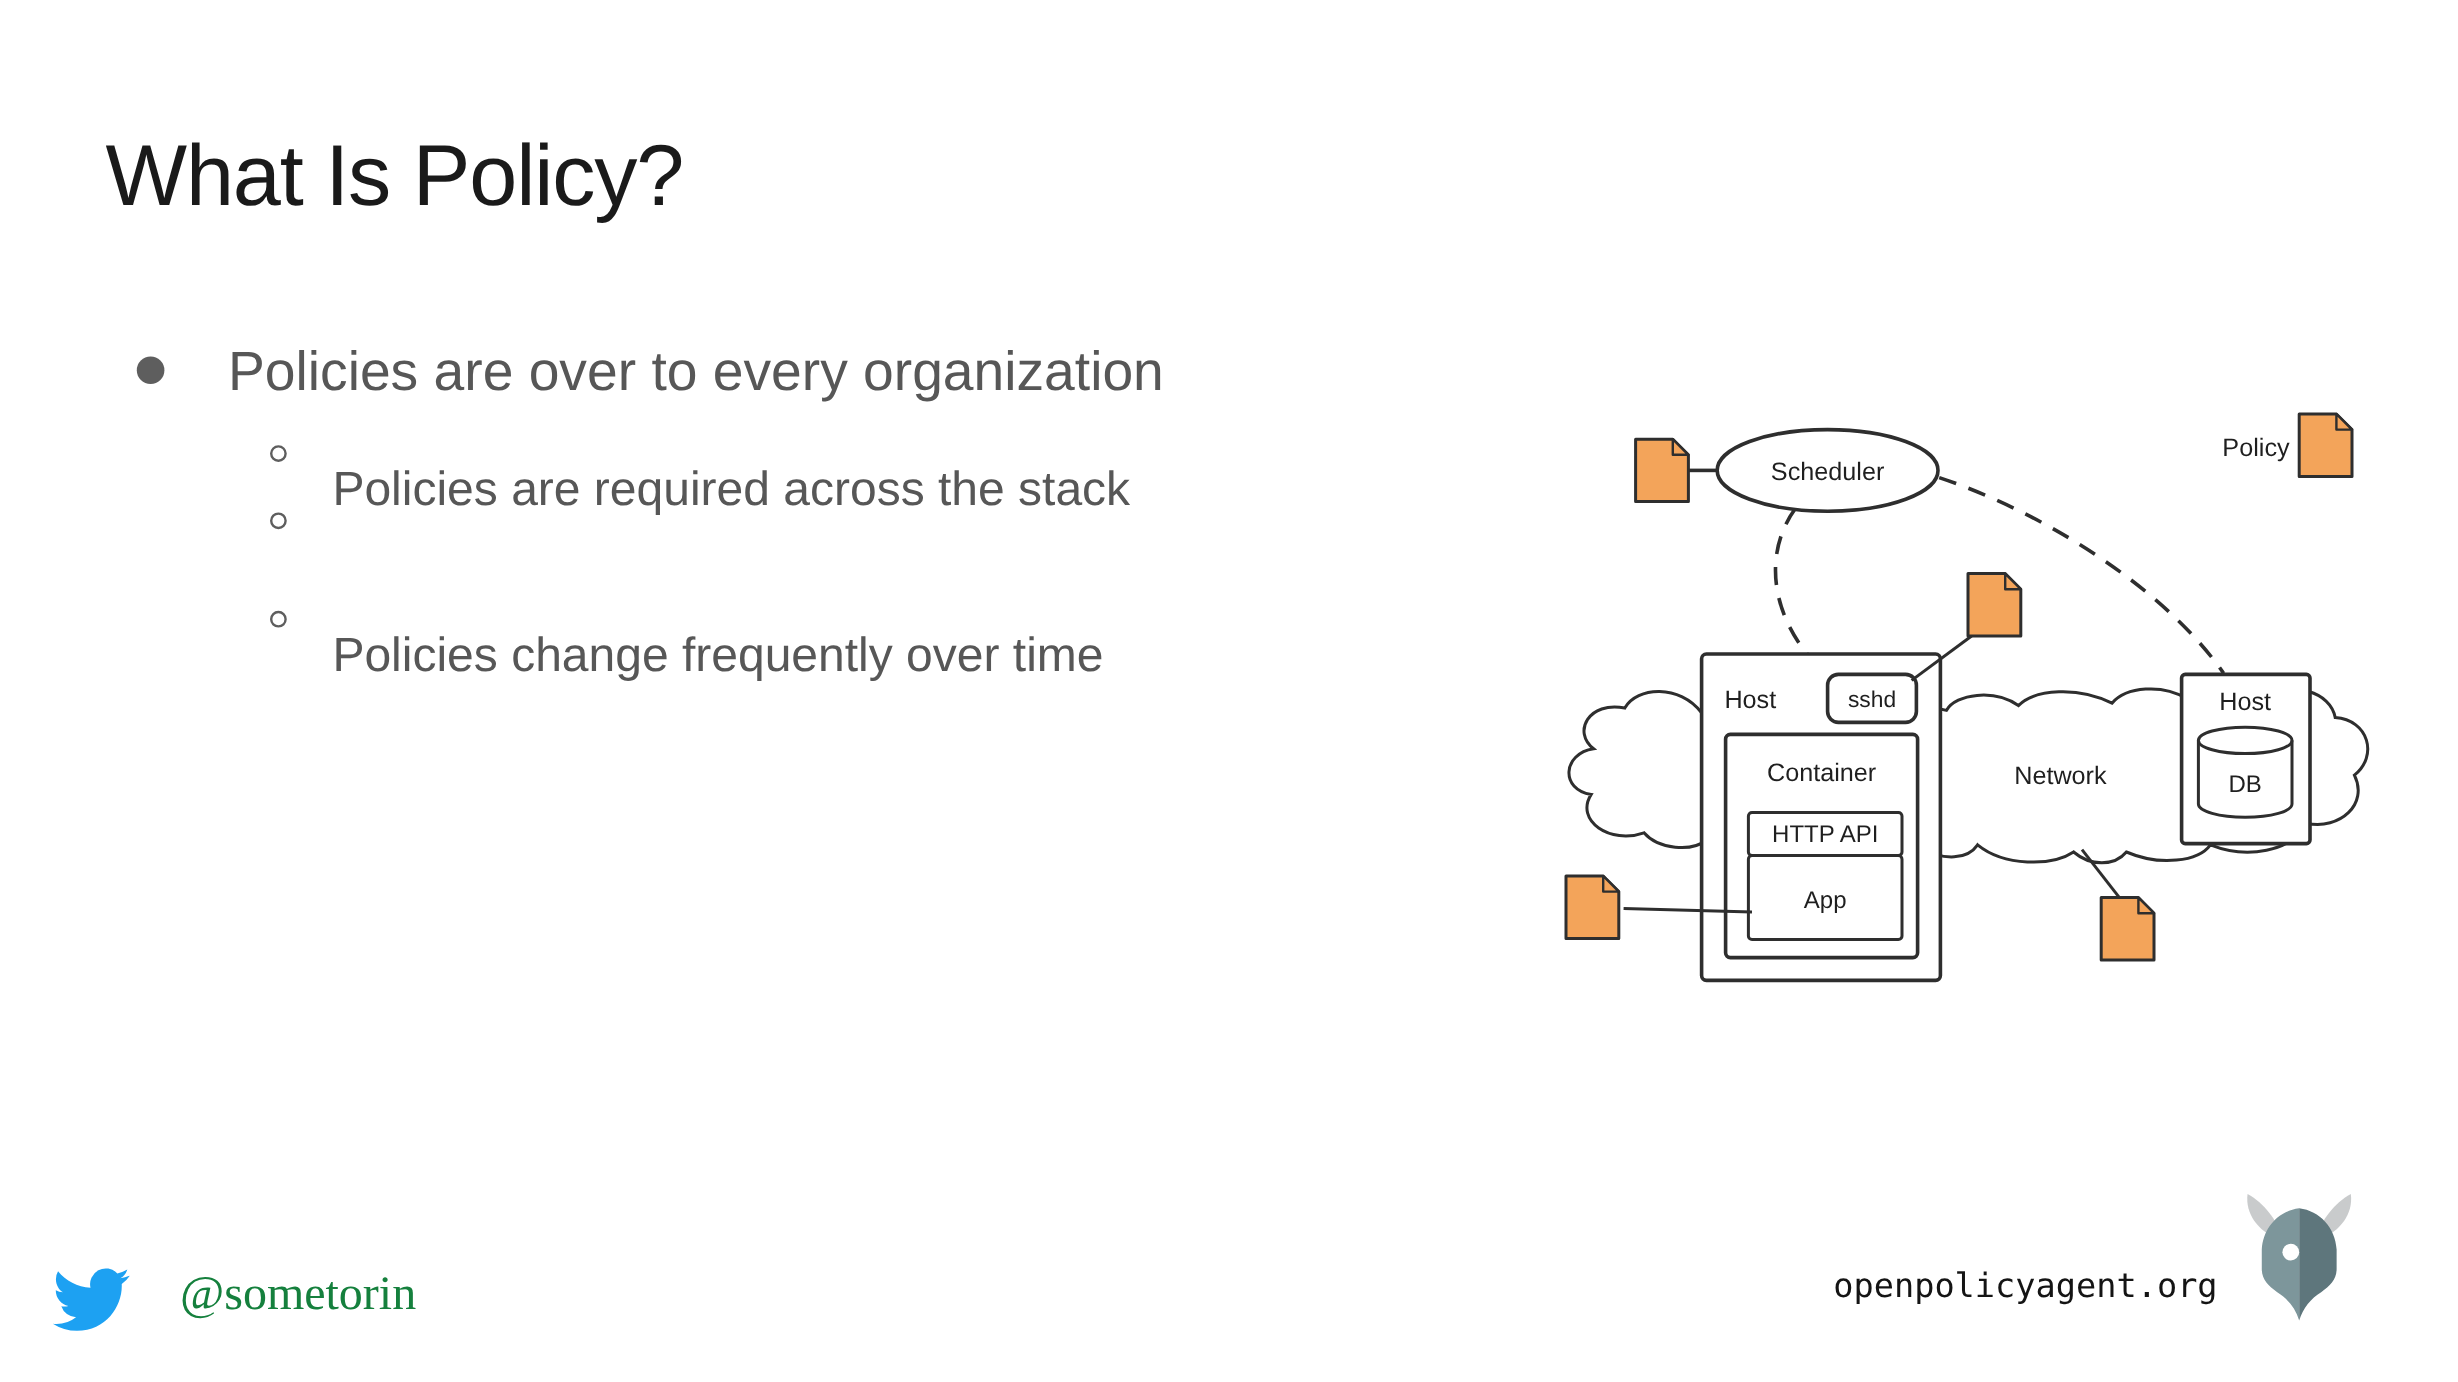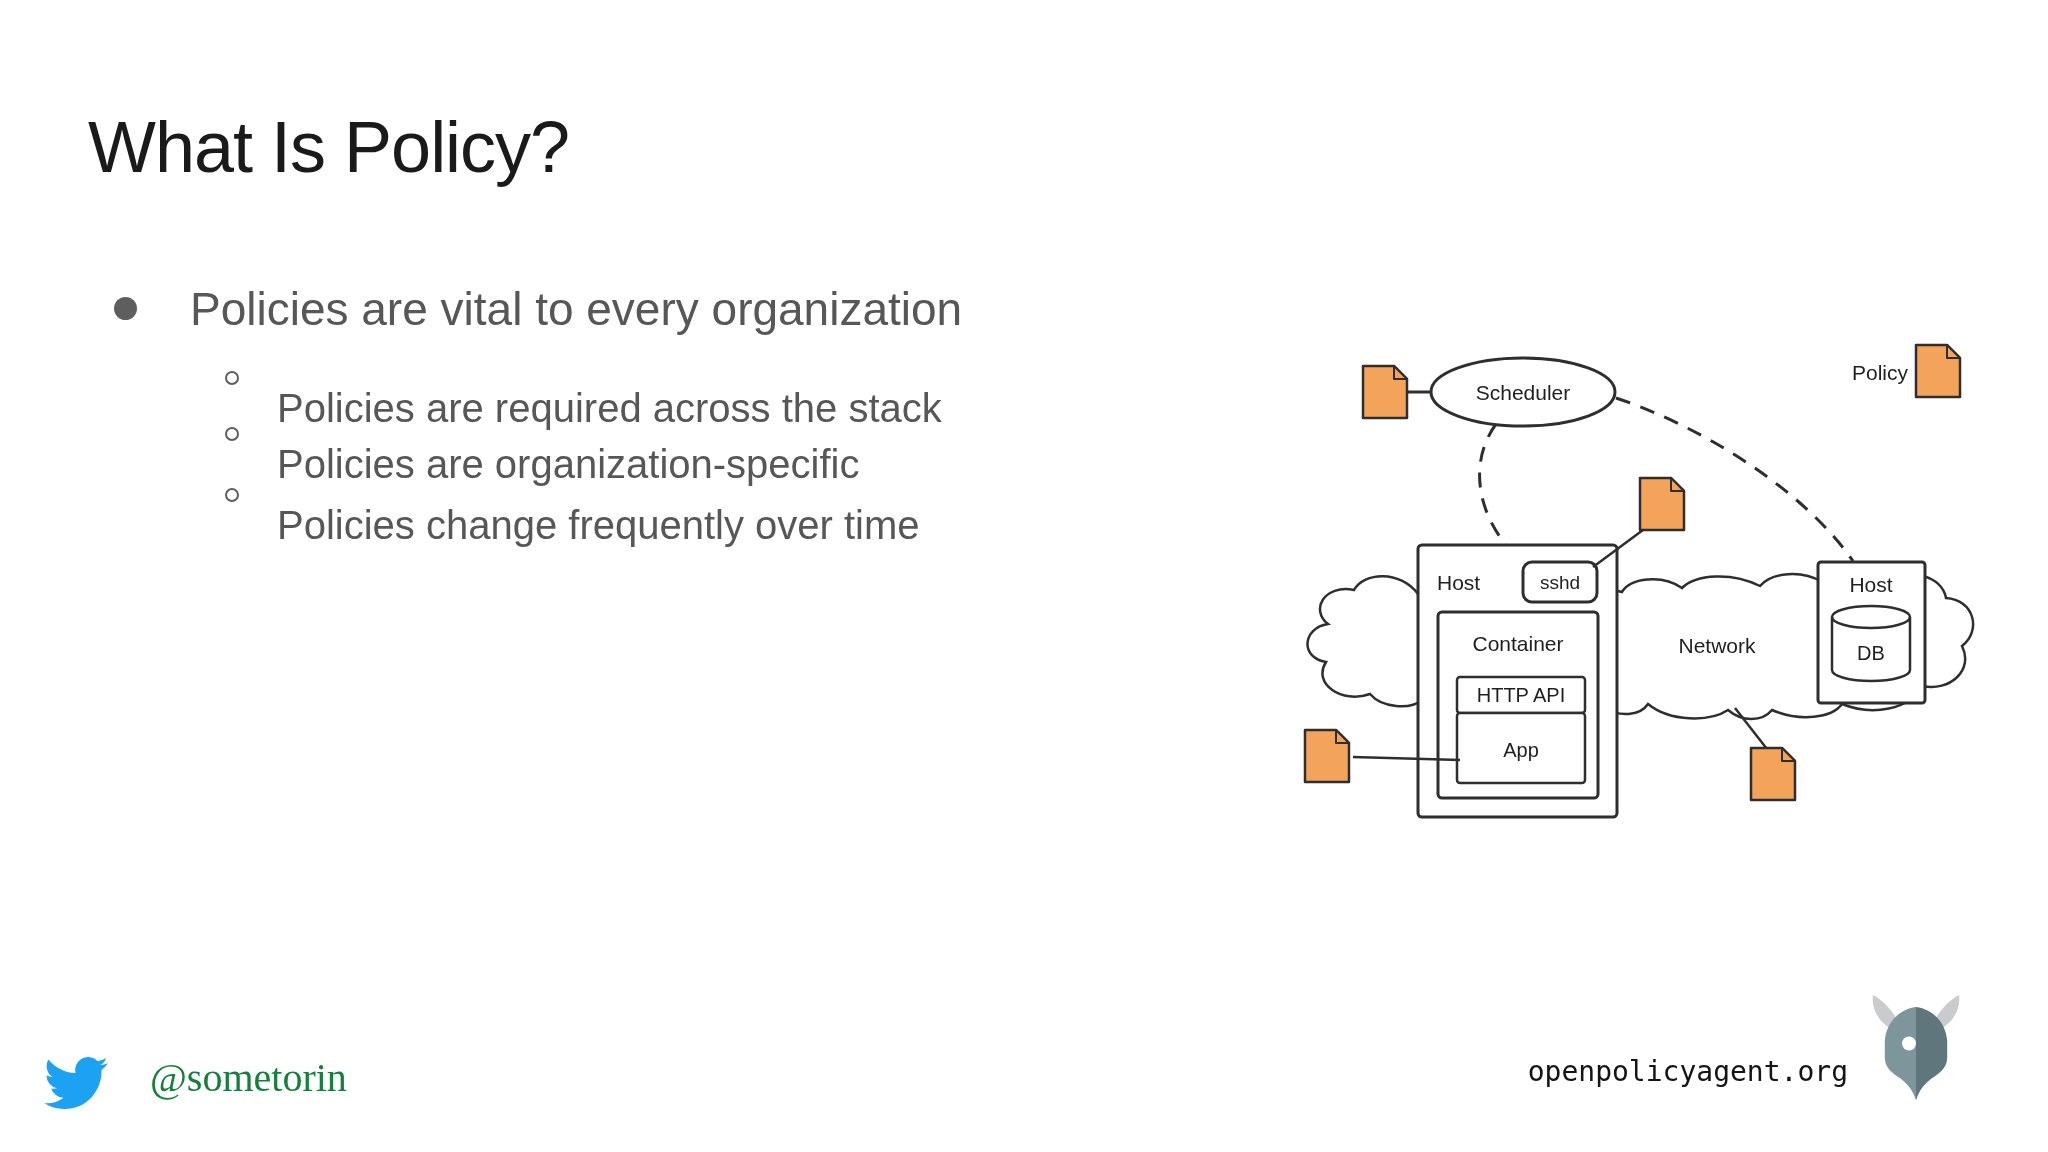--- a/index.html
+++ b/index.html
@@ -33,21 +33,21 @@
   .bullet-sub .marker-circle {
     width:14px; height:14px; border-radius:50%;
     border:2.5px solid #5e5e5e; background:transparent;
     margin-top:14px; flex:none;
   }
   .bullet-sub .bullet-text {
     margin-left:52px; font-size:40px; line-height:1.15;
   }
   .sub-0 { top:357px; }
   .sub-1 { top:413px; }
-  .sub-2 { top:474px;text-align:right; }
+  .sub-2 { top:495px;text-align:right; }
 
   .diagram-svg {
     position:absolute; left:1280px; top:330px;
     width:740px; height:520px;
   }
   .diagram-svg text {
     font-family:"Liberation Sans", sans-serif;
     fill:#1f1f1f;
   }
 
@@ -72,30 +72,29 @@
     width:108px; height:114px;
   }
 </style>
 </head>
 <body>
 
 <div class="slide-title">What Is Policy?</div>
 
 <div class="bullet-row bullet-main">
   <div class="marker-dot"></div>
-  <div class="bullet-text">Policies are vital to every organization</div>
+  <div class="bullet-text">Policies are over to every organization</div>
 </div>
 
 <div class="bullet-row bullet-sub sub-0">
   <div class="marker-circle"></div>
   <div class="bullet-text">Policies are required across the stack</div>
 </div>
 <div class="bullet-row bullet-sub sub-1">
   <div class="marker-circle"></div>
-  <div class="bullet-text">Policies are organization-specific</div>
 </div>
 <div class="bullet-row bullet-sub sub-2">
   <div class="marker-circle"></div>
   <div class="bullet-text">Policies change frequently over time</div>
 </div>
 
 <svg class="diagram-svg" viewBox="0 0 740 520" xmlns="http://www.w3.org/2000/svg">
 
   <path d="M 138 264
        C 120 240, 84 242, 74 260

